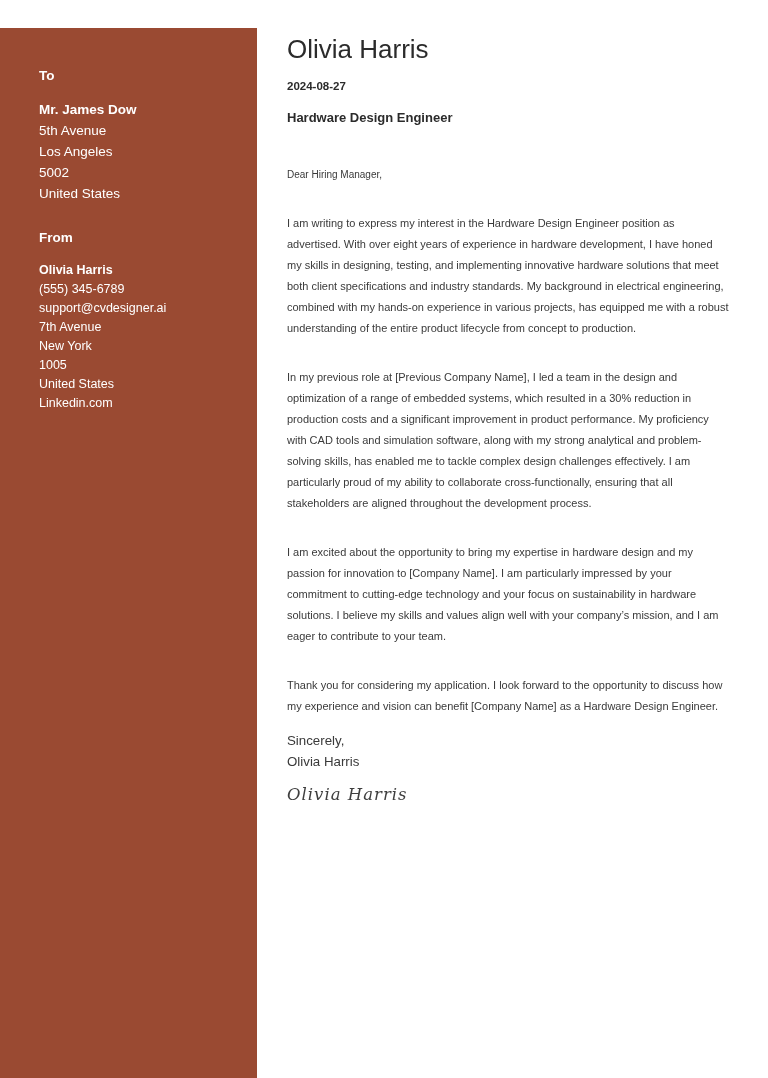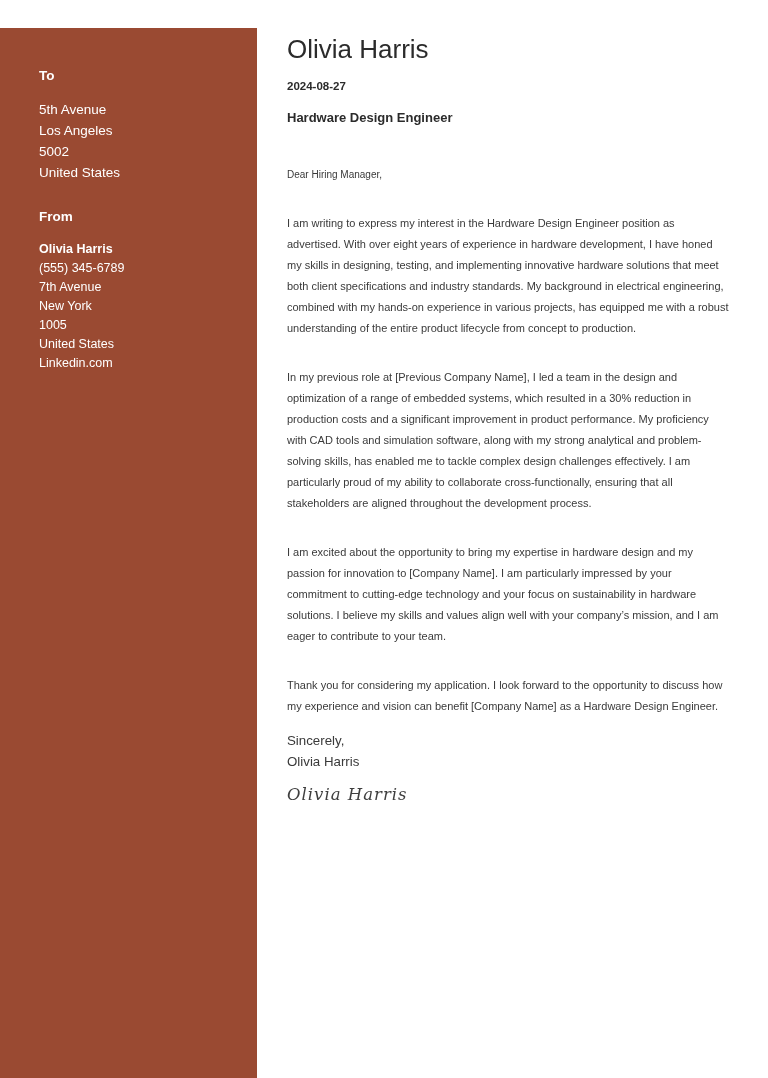--- a/index.html
+++ b/index.html
@@ -112,30 +112,32 @@
   }
 </style>
 </head>
 <body>
 
 <div class="page">
 
   <aside class="sidebar">
     <div class="to-section">
       <p class="side-heading">To</p>
+      <div class="to-name">Mr. James Dow</div>
       <div class="to-line">5th Avenue</div>
       <div class="to-line">Los Angeles</div>
       <div class="to-line">5002</div>
       <div class="to-line">United States</div>
     </div>
 
     <div class="from-section">
       <p class="side-heading">From</p>
       <div class="from-name">Olivia Harris</div>
       <div class="from-line">(555) 345-6789</div>
+      <div class="from-line">support@cvdesigner.ai</div>
       <div class="from-line">7th Avenue</div>
       <div class="from-line">New York</div>
       <div class="from-line">1005</div>
       <div class="from-line">United States</div>
       <div class="from-line">Linkedin.com</div>
     </div>
   </aside>
 
   <main class="main">
     <h1 class="title">Olivia Harris</h1>

